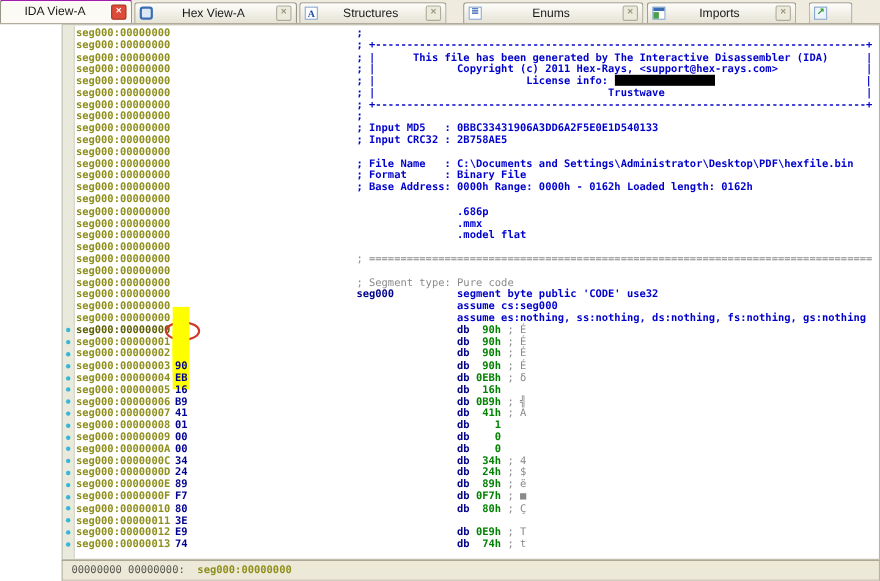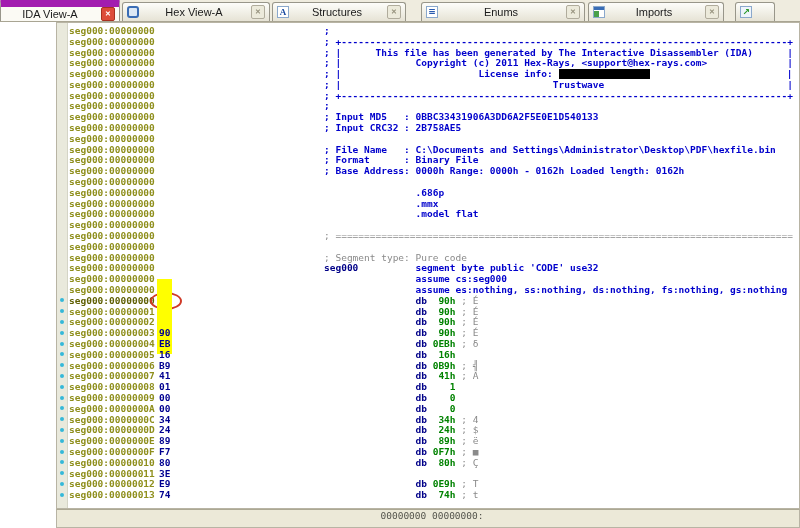--- a/index.html
+++ b/index.html
@@ -5,21 +5,21 @@
   html,body{margin:0;padding:0;}
   body{width:800px;height:528px;position:relative;overflow:hidden;background:#ffffff;
        font-family:"Liberation Sans",sans-serif;}
 
   
   .tabbar{position:absolute;top:0;left:0;width:800px;height:22px;background:#efecdf;
           border-bottom:1px solid #a9a593;display:flex;align-items:flex-end;box-sizing:border-box;}
   .tab{height:19px;display:flex;align-items:center;background:linear-gradient(#fdfdfa,#e6e3d5);
        border:1px solid #98968a;border-bottom:none;border-radius:3px 3px 0 0;box-sizing:border-box;
        position:relative;flex:0 0 auto;overflow:hidden;}
-  .tab.active{height:22px;background:#fbfaf4;border-top:8px solid #a21caf;}
+  .tab.active{height:22px;background:#fbfaf4;border-top:2px solid #a21caf;}
   .tab-label{flex:1;text-align:center;font-size:11px;color:#1a1a1a;white-space:nowrap;overflow:hidden;}
   .close{width:12px;height:12px;margin:0 4px 0 2px;border:1px solid #b0ac9c;border-radius:2px;
          background:#eceadb;color:#97937f;font:bold 7px/11px "Liberation Sans",sans-serif;
          text-align:center;flex:0 0 auto;}
   .close.red{background:#dd4c3a;border-color:#a83020;color:#ffffff;}
   .tabicon{width:12px;height:12px;margin-left:4px;position:relative;box-sizing:border-box;
            flex:0 0 auto;text-align:center;}
   .ic-hex-view{border:2px solid #3a6db5;border-radius:3px;background:#dce8f5;}
   .ic-structures{border:1px solid #8aa8cc;background:#fff;color:#1a4ba0;
                  font:bold 9px/10px "Liberation Serif",serif;}
@@ -50,21 +50,21 @@
   .c{color:#0000cc;}
   .n{color:#000088;}
   .v{color:#008200;}
   .g{color:#8a8a8a;font-weight:normal;}
   .redact{display:inline-block;width:91px;height:10px;background:#000000;vertical-align:middle;}
 
   
   .status{position:absolute;left:0;right:0;bottom:0;height:19px;background:#ece9d8;
           border:1px solid #b8b4a4;border-top-color:#aca893;box-sizing:border-box;
           display:flex;align-items:center;padding-left:8px;
-          font-family:"DejaVu Sans Mono",monospace;font-size:9.5px;white-space:pre;flex-direction:column;}
+          font-family:"DejaVu Sans Mono",monospace;font-size:9.5px;white-space:pre;}
   .st1{color:#55554d;}
   .st2{color:#8f8f1d;font-weight:bold;}
 </style>
 </head>
 <body>
 
 <div class="tabbar">
     <div class="tab active" style="width: 120px; margin-left: 0px;">
       <span class="tab-label">IDA View-A</span>
       <span class="close red">✕</span>

